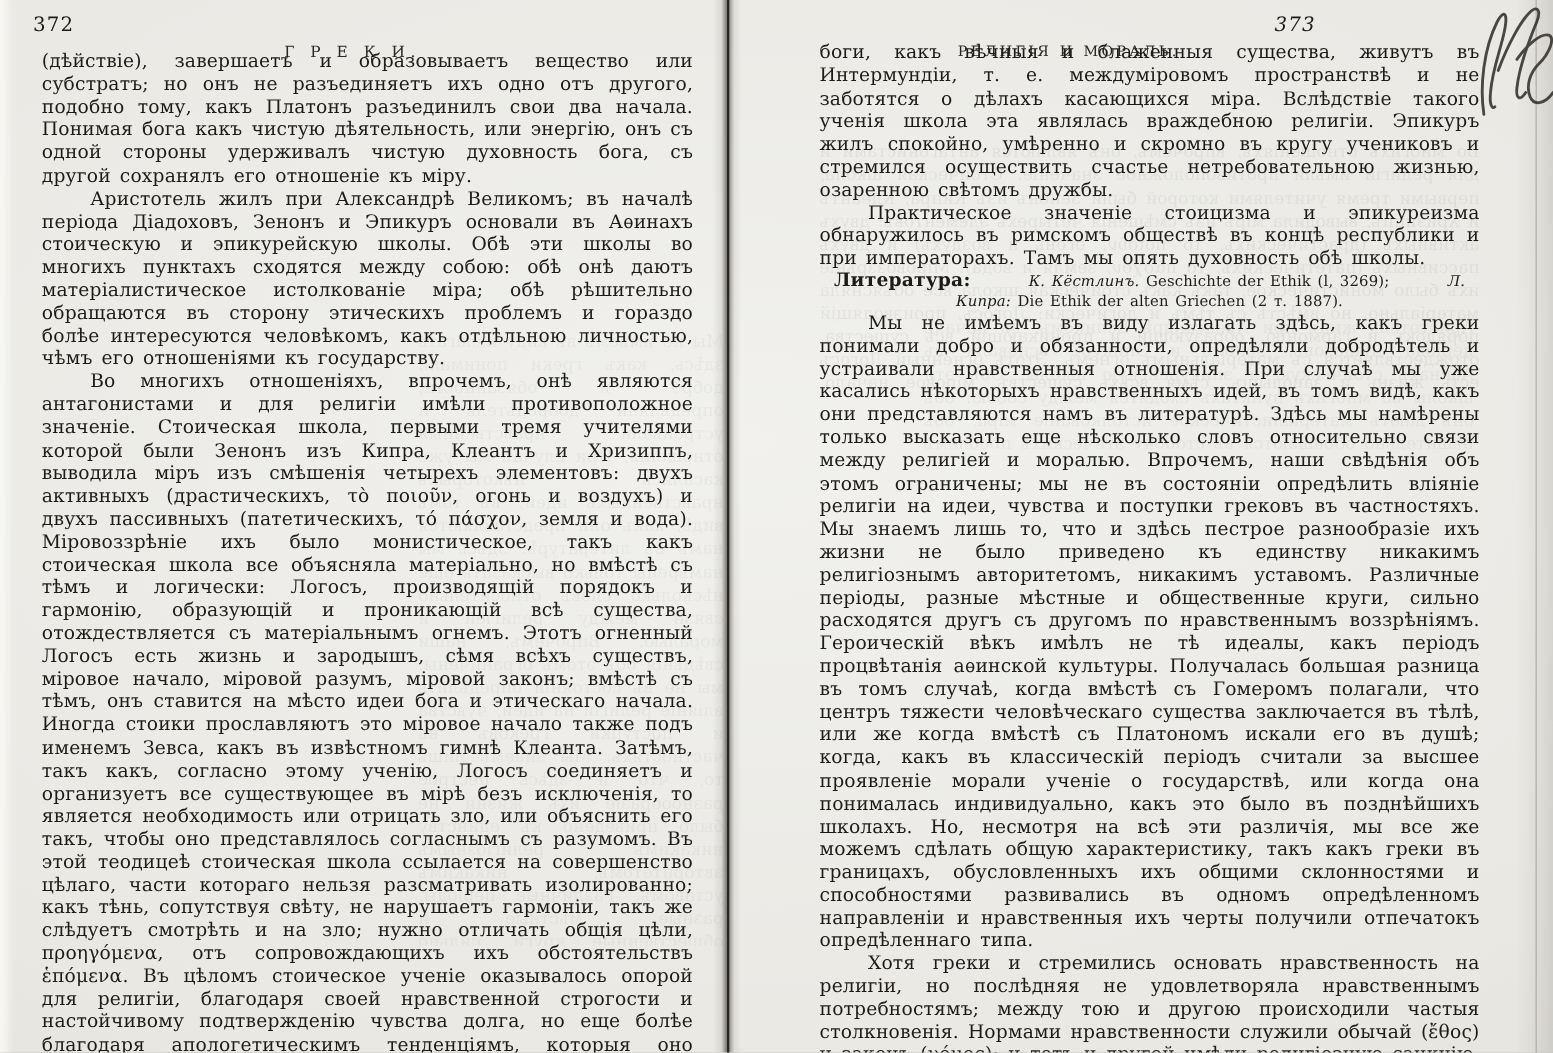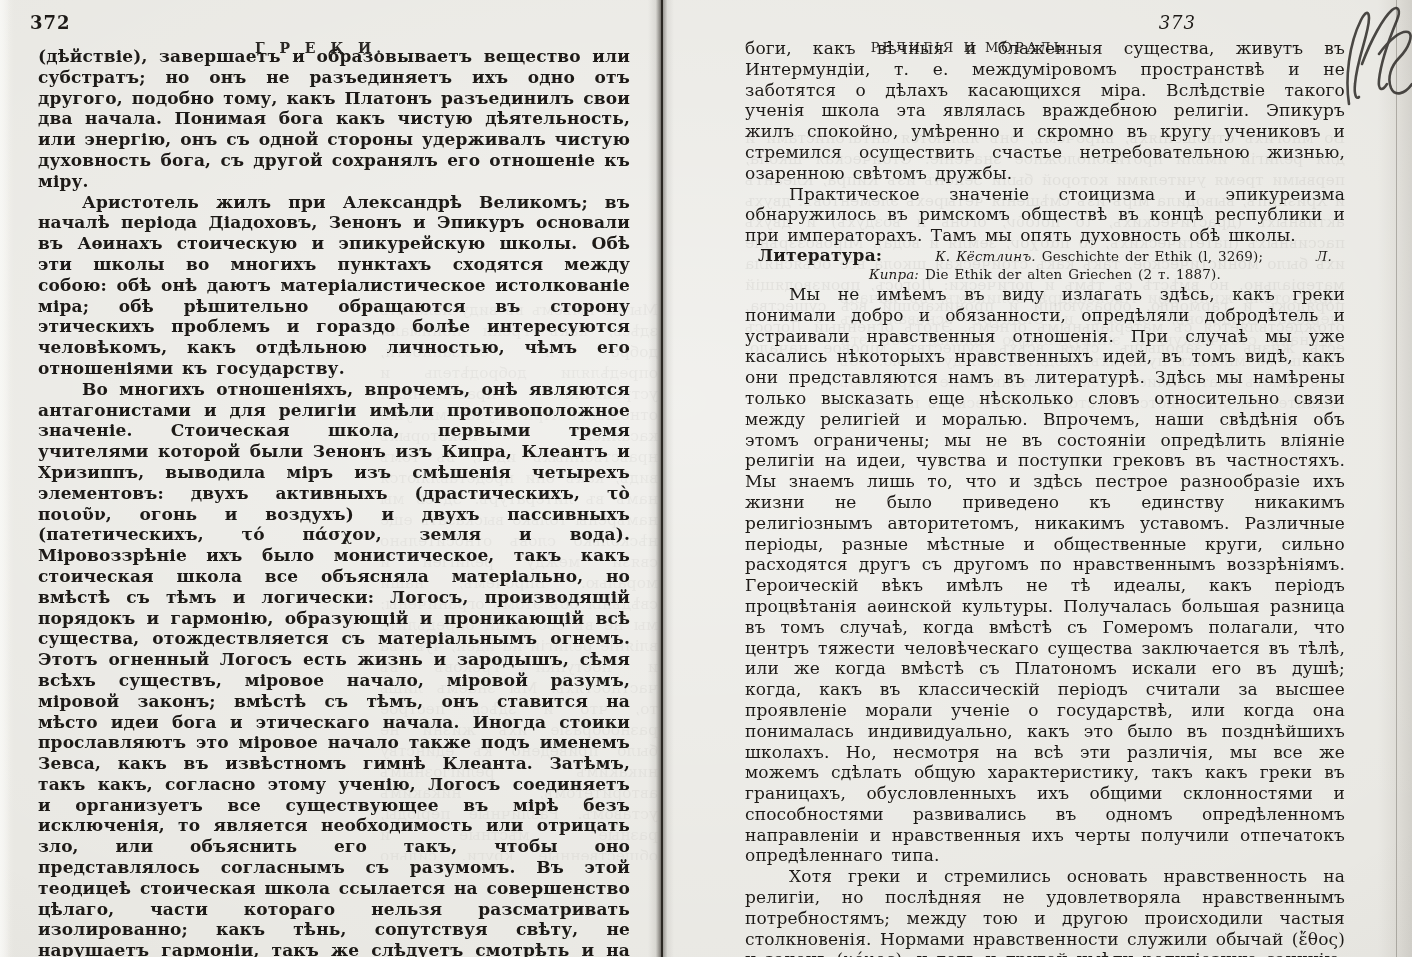--- a/index.html
+++ b/index.html
@@ -9,21 +9,21 @@
     overflow:hidden;
     background:
       radial-gradient(130% 115% at 48% 42%, rgba(255,255,255,.38) 0%, rgba(255,255,255,0) 55%, rgba(70,64,54,.10) 100%),
       linear-gradient(90deg, #f3f2ee 0px, #e9e8e3 14px, #e9e8e3 1378px, #dcdad4 1400px, #d2d0ca 1412px),
       #e9e8e3;
     font-family:"DejaVu Serif","Liberation Serif",serif;
     color:#1d1a17;
   }
   
   .page{position:absolute;top:0;bottom:0;}
-  .page-left{left:0;width:656px;font-weight:bold;}
+  .page-left{left:0;width:656px;}
   .page-right{left:666px;width:626px;}
 
   .pg-header{position:absolute;top:12px;left:0;right:0;height:24px;}
   .pg-num{font-size:18px;letter-spacing:1px;}
   .page-left .pg-num{position:absolute;left:30px;top:0;}
   .page-right .pg-num{position:absolute;right:96px;top:0;font-style:italic;}
   .running-title{
     position:absolute;left:0;right:15px;top:3px;
     text-align:center;font-size:13px;letter-spacing:3px;color:#2a2724;margin-top:25px;
   }

